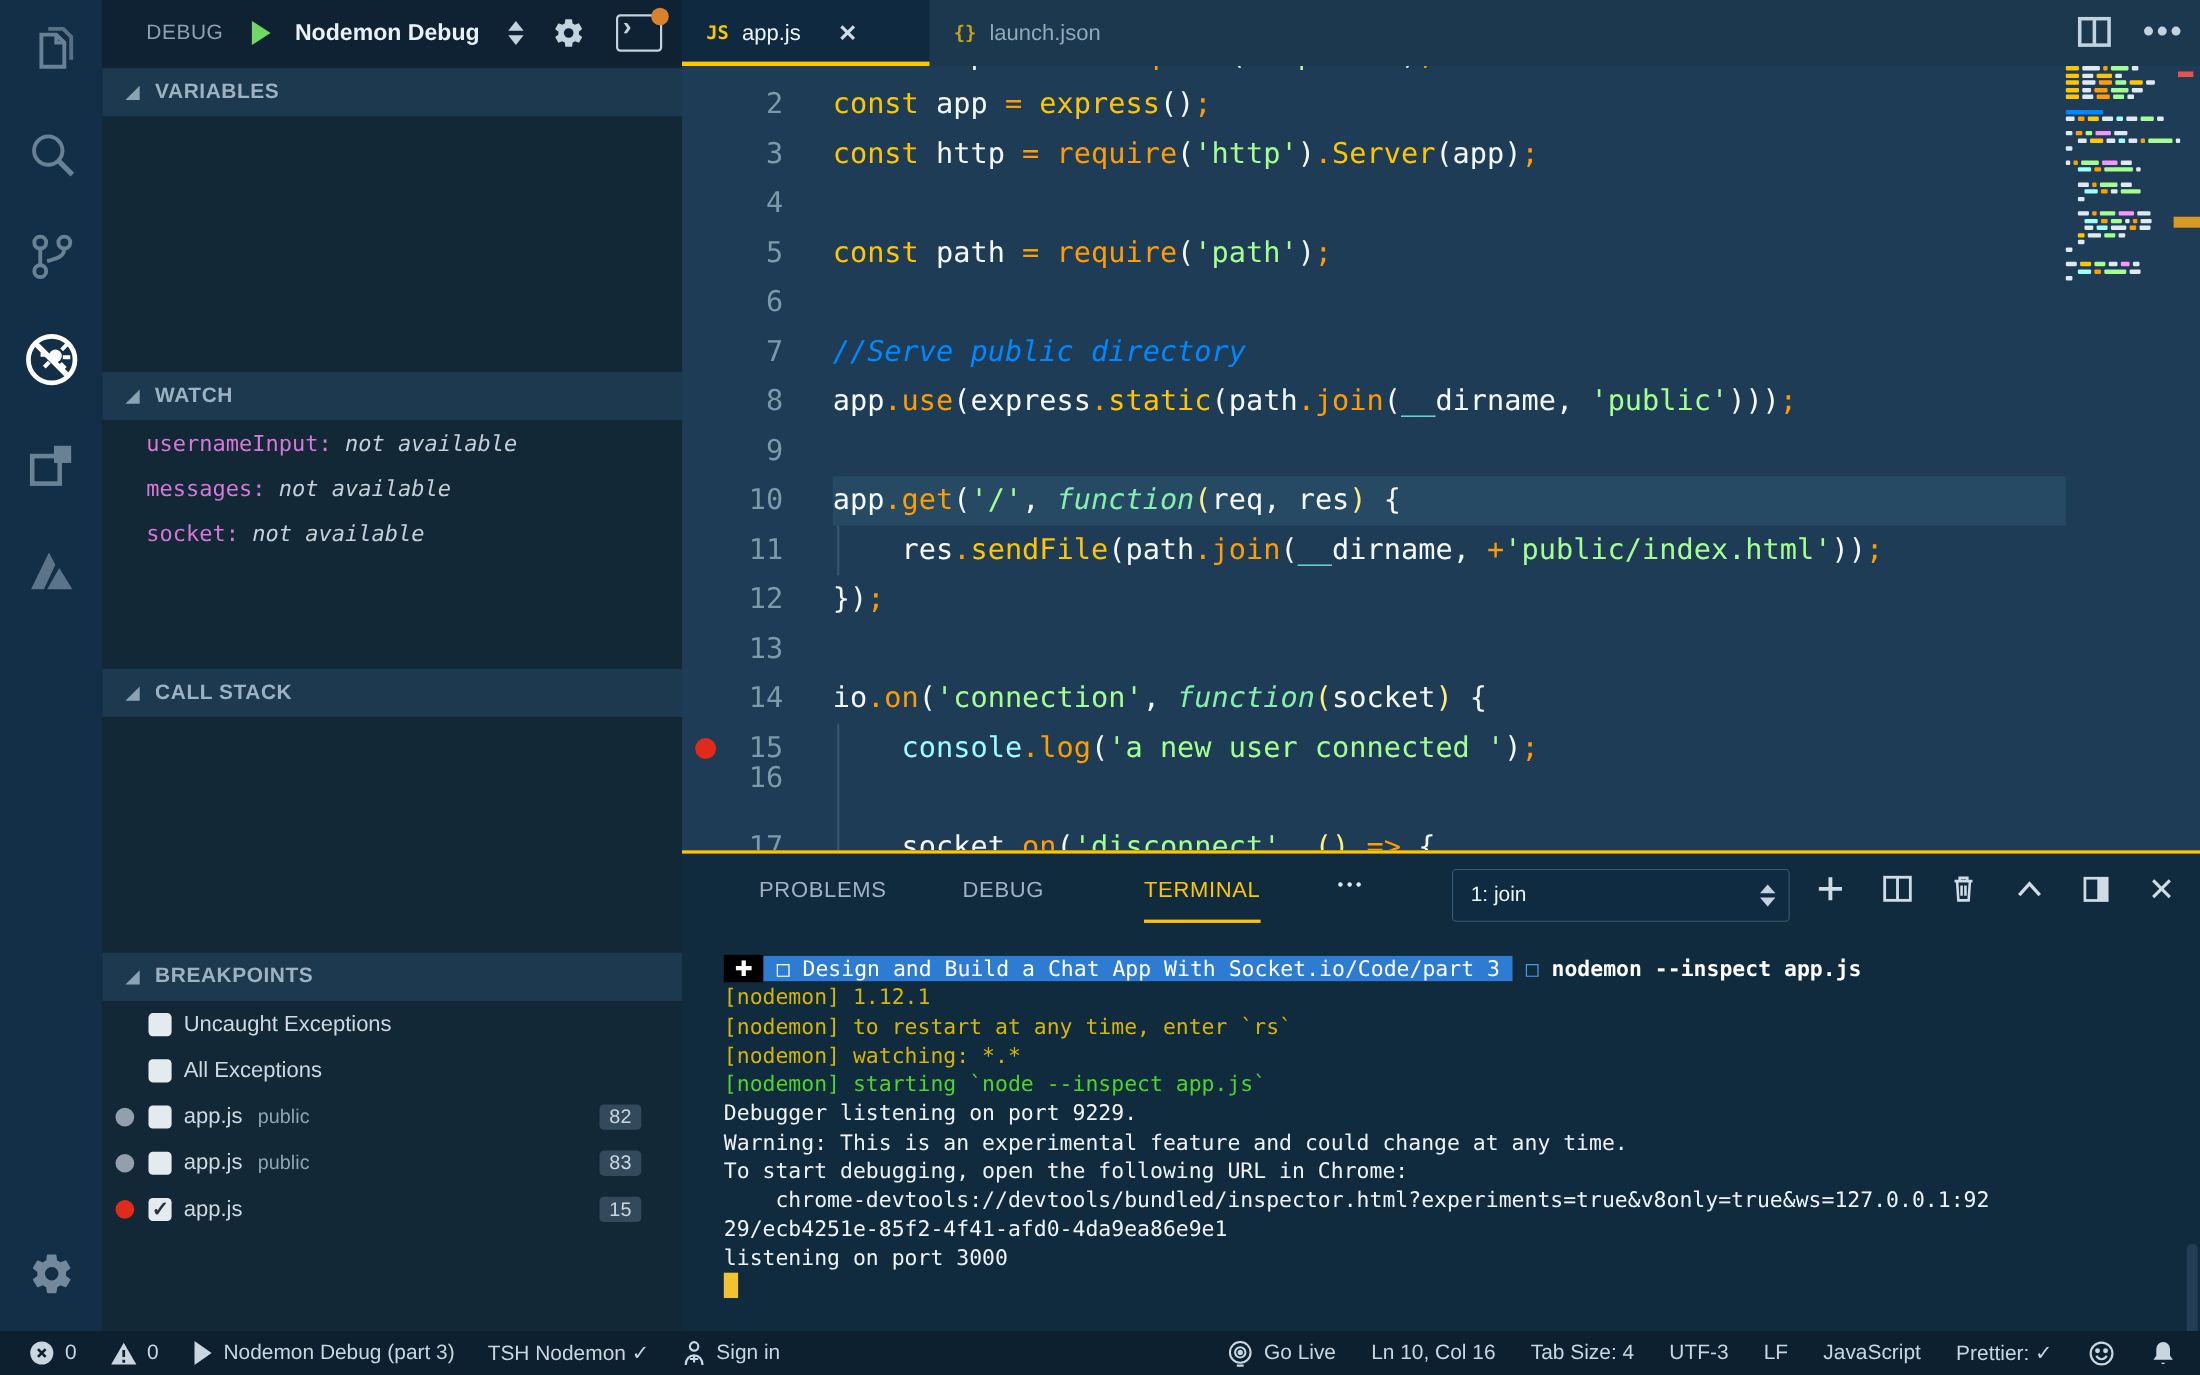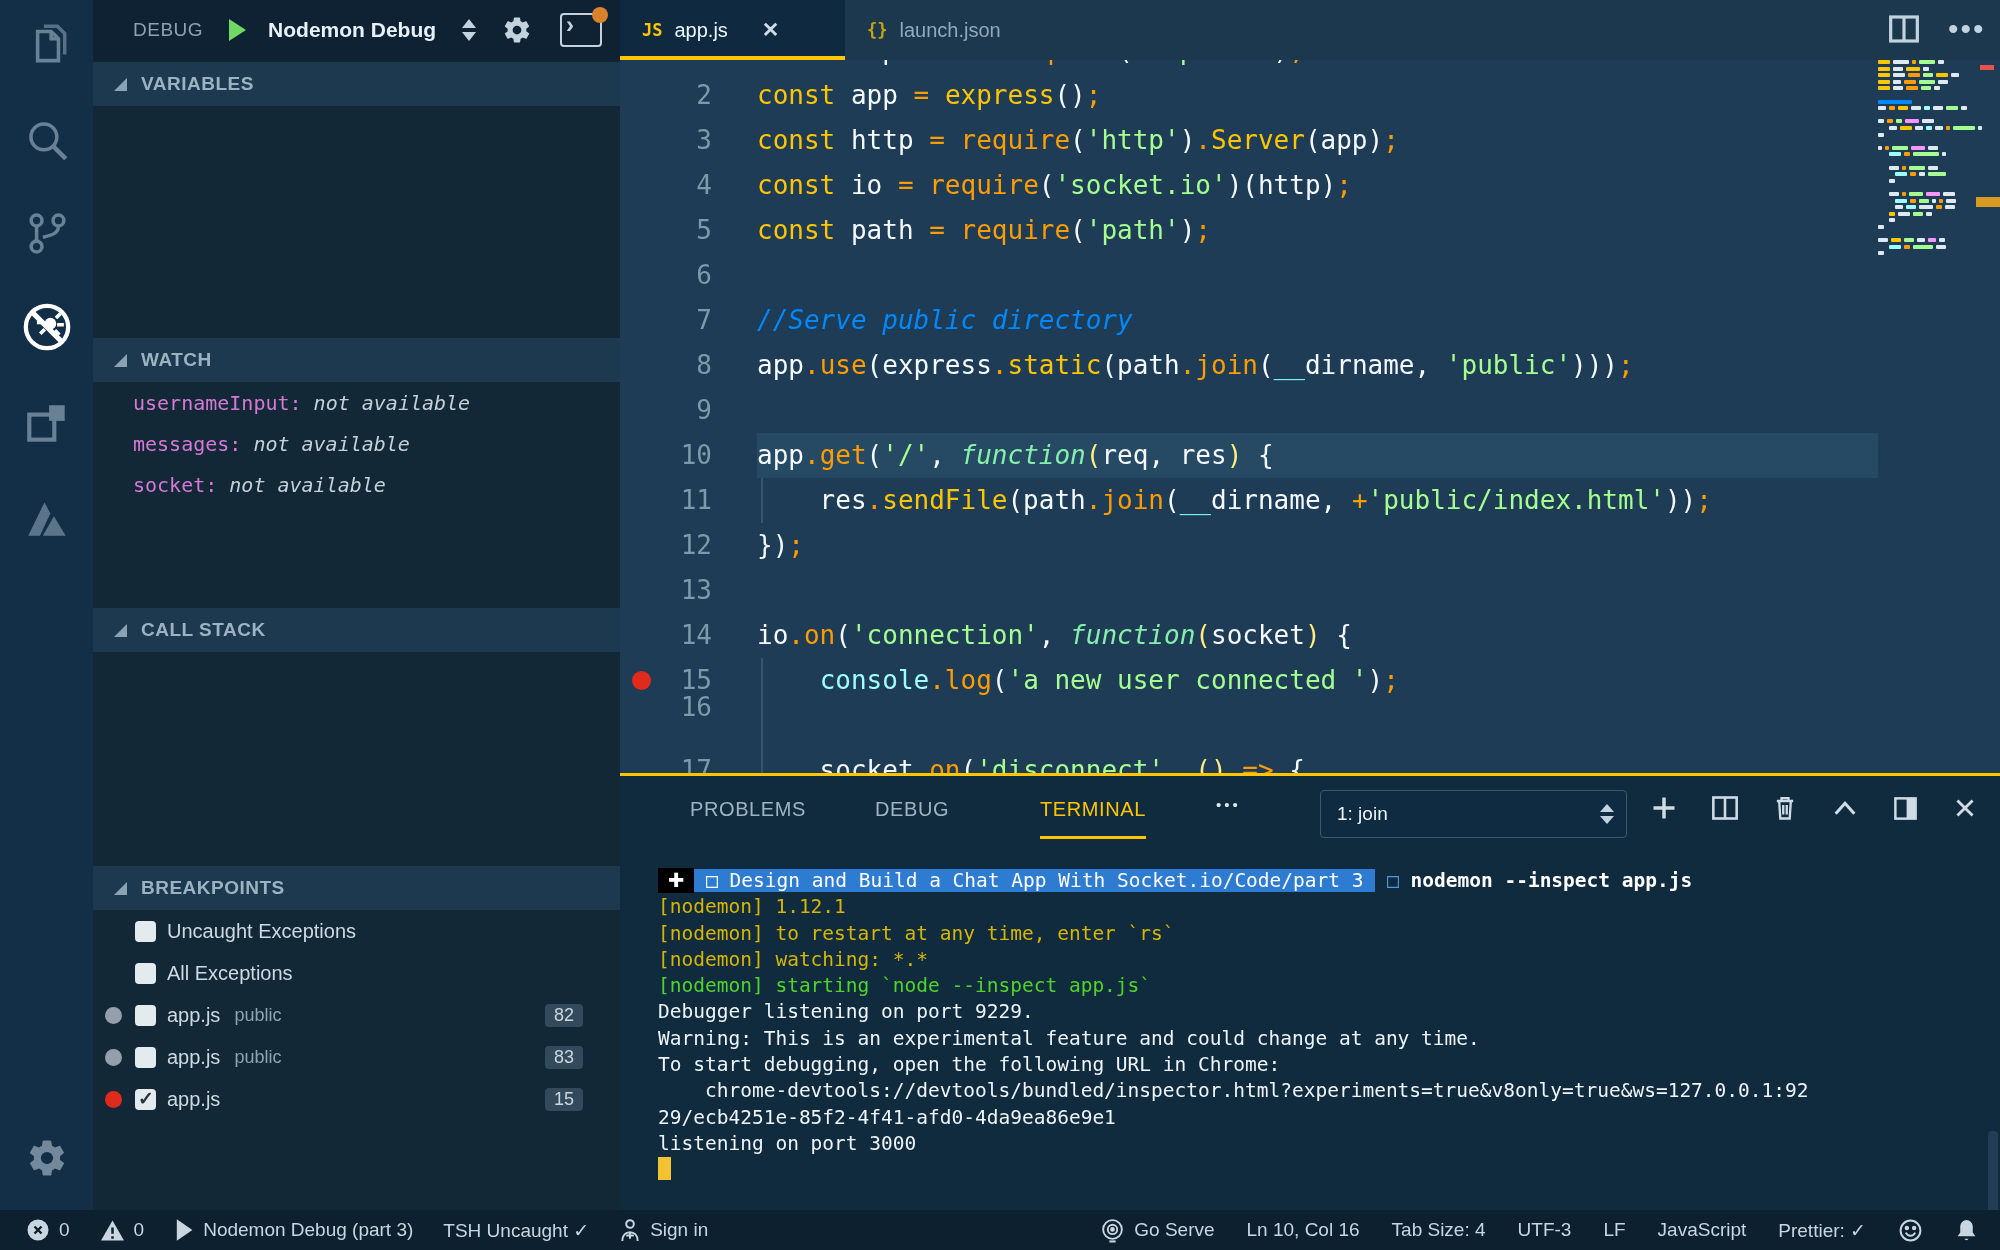--- a/index.html
+++ b/index.html
@@ -267,21 +267,21 @@
               <line x1="12" y1="2" x2="12" y2="20" stroke="#c3d3de" stroke-width="2.4"></line>
             </svg>
       </span>
       <span style="color:#c3d3de;font-size:30px;line-height:10px;letter-spacing:2px;">•••</span>
     </div>
   </div>
   <div id="code">
         <div class="crow mono" style="top: -32px;"><span class="lnum">1</span><span class="ltext"><span class="tk-kw">const</span><span class="tk-w"> express </span><span class="tk-op">=</span><span class="tk-w"> </span><span class="tk-o">require</span><span class="tk-w">(</span><span class="tk-s">'express'</span><span class="tk-w">)</span><span class="tk-op">;</span></span></div>
         <div class="crow mono" style="top: 13px;"><span class="lnum">2</span><span class="ltext"><span class="tk-kw">const</span><span class="tk-w"> app </span><span class="tk-op">=</span><span class="tk-w"> </span><span class="tk-y">express</span><span class="tk-w">()</span><span class="tk-op">;</span></span></div>
         <div class="crow mono" style="top: 58px;"><span class="lnum">3</span><span class="ltext"><span class="tk-kw">const</span><span class="tk-w"> http </span><span class="tk-op">=</span><span class="tk-w"> </span><span class="tk-o">require</span><span class="tk-w">(</span><span class="tk-s">'http'</span><span class="tk-w">)</span><span class="tk-op">.</span><span class="tk-y">Server</span><span class="tk-w">(app)</span><span class="tk-op">;</span></span></div>
-        <div class="crow mono" style="top: 103px;"><span class="lnum">4</span><span class="ltext"><span class="tk-kw">const</span><span class="tk-w"> io </span><span class="tk-op">=</span><span class="tk-w"> </span><span class="tk-o">require</span><span class="tk-w">(</span><span class="tk-s">'socket.io'</span><span class="tk-w">)(http)</span><span class="tk-op">;</span></span></div>
+        <div class="crow mono" style="top: 103px;"><span class="lnum">4</span></div>
         <div class="crow mono" style="top: 148px;"><span class="lnum">5</span><span class="ltext"><span class="tk-kw">const</span><span class="tk-w"> path </span><span class="tk-op">=</span><span class="tk-w"> </span><span class="tk-o">require</span><span class="tk-w">(</span><span class="tk-s">'path'</span><span class="tk-w">)</span><span class="tk-op">;</span></span></div>
         <div class="crow mono" style="top: 193px;"><span class="lnum">6</span><span class="ltext"></span></div>
         <div class="crow mono" style="top: 238px;"><span class="lnum">7</span><span class="ltext"><span class="tk-cmt">//Serve public directory</span></span></div>
         <div class="crow mono" style="top: 283px;"><span class="lnum">8</span><span class="ltext"><span class="tk-w">app</span><span class="tk-op">.</span><span class="tk-o">use</span><span class="tk-w">(express</span><span class="tk-op">.</span><span class="tk-y">static</span><span class="tk-w">(path</span><span class="tk-op">.</span><span class="tk-o">join</span><span class="tk-w">(</span><span class="tk-sp">__</span><span class="tk-w">dirname, </span><span class="tk-s">'public'</span><span class="tk-w">)))</span><span class="tk-op">;</span></span></div>
         <div class="crow mono" style="top: 328px;"><span class="lnum">9</span><span class="ltext"></span></div>
         <div id="cur-line" style="top: 373px;"></div>
         <div class="crow mono" style="top: 373px;"><span class="lnum">10</span><span class="ltext"><span class="tk-w">app</span><span class="tk-op">.</span><span class="tk-o">get</span><span class="tk-w">(</span><span class="tk-s">'/'</span><span class="tk-w">, </span><span class="tk-fk">function</span><span class="tk-pd">(</span><span class="tk-w">req, res</span><span class="tk-pd">)</span><span class="tk-w"> {</span></span></div>
         <div class="crow mono" style="top: 418px;"><span class="lnum">11</span><span class="ltext"><span class="tk-w">    res</span><span class="tk-op">.</span><span class="tk-y">sendFile</span><span class="tk-w">(path</span><span class="tk-op">.</span><span class="tk-o">join</span><span class="tk-w">(</span><span class="tk-sp">__</span><span class="tk-w">dirname, </span><span class="tk-op">+</span><span class="tk-s">'public/index.html'</span><span class="tk-w">))</span><span class="tk-op">;</span></span></div>
         <div class="crow mono" style="top: 463px;"><span class="lnum">12</span><span class="ltext"><span class="tk-w">})</span><span class="tk-op">;</span></span></div>
         <div class="crow mono" style="top: 508px;"><span class="lnum">13</span><span class="ltext"></span></div>
@@ -539,21 +539,21 @@
         </span>
         <span class="sbi">
           <span>
             <svg width="20" height="24" viewBox="0 0 16 20">
               <polygon points="2,1 15,10 2,19" fill="#c9d6df"></polygon>
             </svg>
           </span>
           <span>Nodemon Debug (part 3)</span>
         </span>
         <span class="sbi">
-          <span>TSH Uncaught ✓</span>
+          <span>TSH Nodemon ✓</span>
         </span>
         <span class="sbi">
           <span>
             <svg width="22" height="24" viewBox="0 0 20 22" fill="none" stroke="#c9d6df" stroke-width="1.8">
               <circle cx="10" cy="5.5" r="3.5"></circle>
               <path d="M3 21c0-5 3-8 7-8s7 3 7 8"></path>
               <path d="M10 13v6 M6.5 16h7"></path>
             </svg>
           </span>
           <span>Sign in</span>
@@ -562,21 +562,21 @@
   <div id="sb-right">
         <span class="sbi">
           <span>
             <svg width="25" height="25" viewBox="0 0 24 24" fill="none" stroke="#c9d6df" stroke-width="1.8">
               <circle cx="12" cy="11" r="9"></circle>
               <circle cx="12" cy="11" r="4.5"></circle>
               <circle cx="12" cy="11" r="1.4" fill="#c9d6df"></circle>
               <path d="M9 22.5h6" stroke-width="2"></path>
             </svg>
           </span>
-          <span>Go Serve</span>
+          <span>Go Live</span>
         </span>
         <span class="sbi">
           <span>Ln 10, Col 16</span>
         </span>
         <span class="sbi">
           <span>Tab Size: 4</span>
         </span>
         <span class="sbi">
           <span>UTF-3</span>
         </span>

